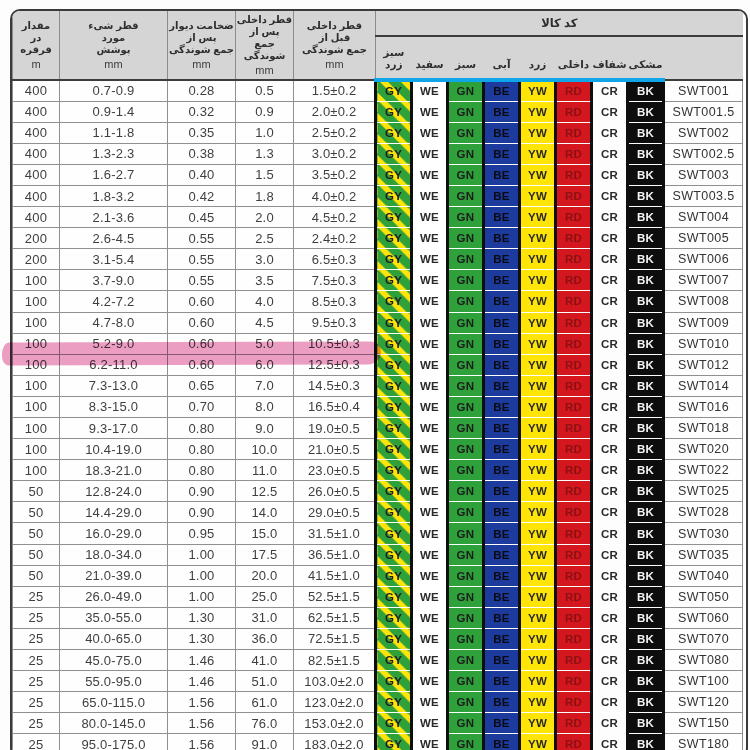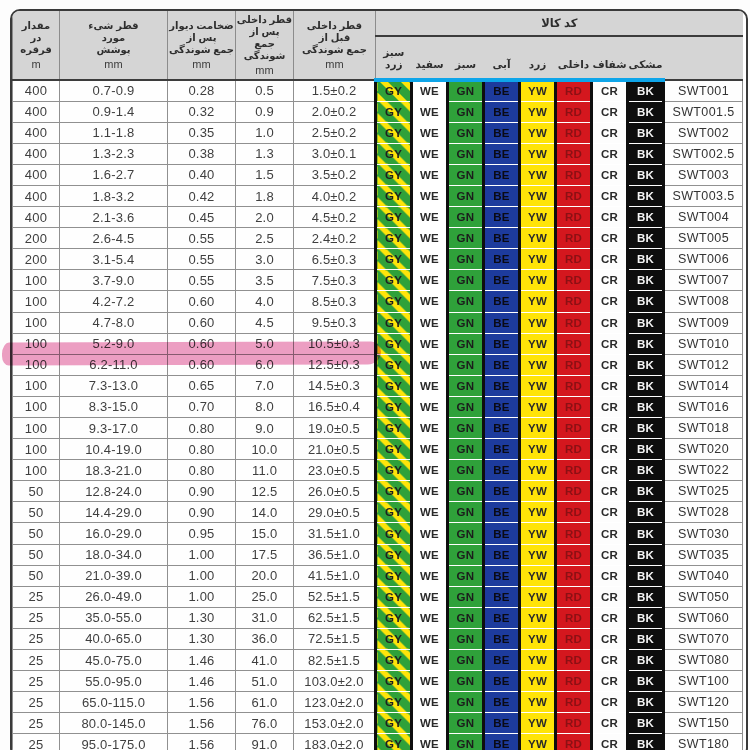--- a/index.html
+++ b/index.html
@@ -200,21 +200,21 @@
             <td class="colorc" style="background: rgb(212, 23, 30); color: rgb(140, 16, 20);">RD</td>
             <td class="colorc" style="background: rgb(253, 253, 253); color: rgb(42, 42, 42);">CR</td>
             <td class="colorc last" style="background: rgb(13, 13, 13); color: rgb(245, 245, 245);">BK</td>
             <td class="codec">SWT002</td>
           </tr>
           <tr>
             <td class="num">400</td>
             <td class="num">1.3-2.3</td>
             <td class="num">0.38</td>
             <td class="num">1.3</td>
-            <td class="num">3.0±0.1</td>
+            <td class="num">3.0±0.2</td>
             <td class="colorc" style="background: repeating-linear-gradient(45deg, rgb(255, 228, 10) 0px, rgb(255, 228, 10) 6px, rgb(47, 161, 58) 6px, rgb(47, 161, 58) 15px); color: rgb(31, 31, 31);">GY</td>
             <td class="colorc" style="background: rgb(255, 255, 255); color: rgb(42, 42, 42);">WE</td>
             <td class="colorc" style="background: rgb(47, 161, 58); color: rgb(28, 28, 28);">GN</td>
             <td class="colorc" style="background: rgb(29, 59, 157); color: rgb(10, 10, 20);">BE</td>
             <td class="colorc" style="background: rgb(255, 228, 8); color: rgb(42, 42, 42);">YW</td>
             <td class="colorc" style="background: rgb(212, 23, 30); color: rgb(140, 16, 20);">RD</td>
             <td class="colorc" style="background: rgb(253, 253, 253); color: rgb(42, 42, 42);">CR</td>
             <td class="colorc last" style="background: rgb(13, 13, 13); color: rgb(245, 245, 245);">BK</td>
             <td class="codec">SWT002.5</td>
           </tr>

